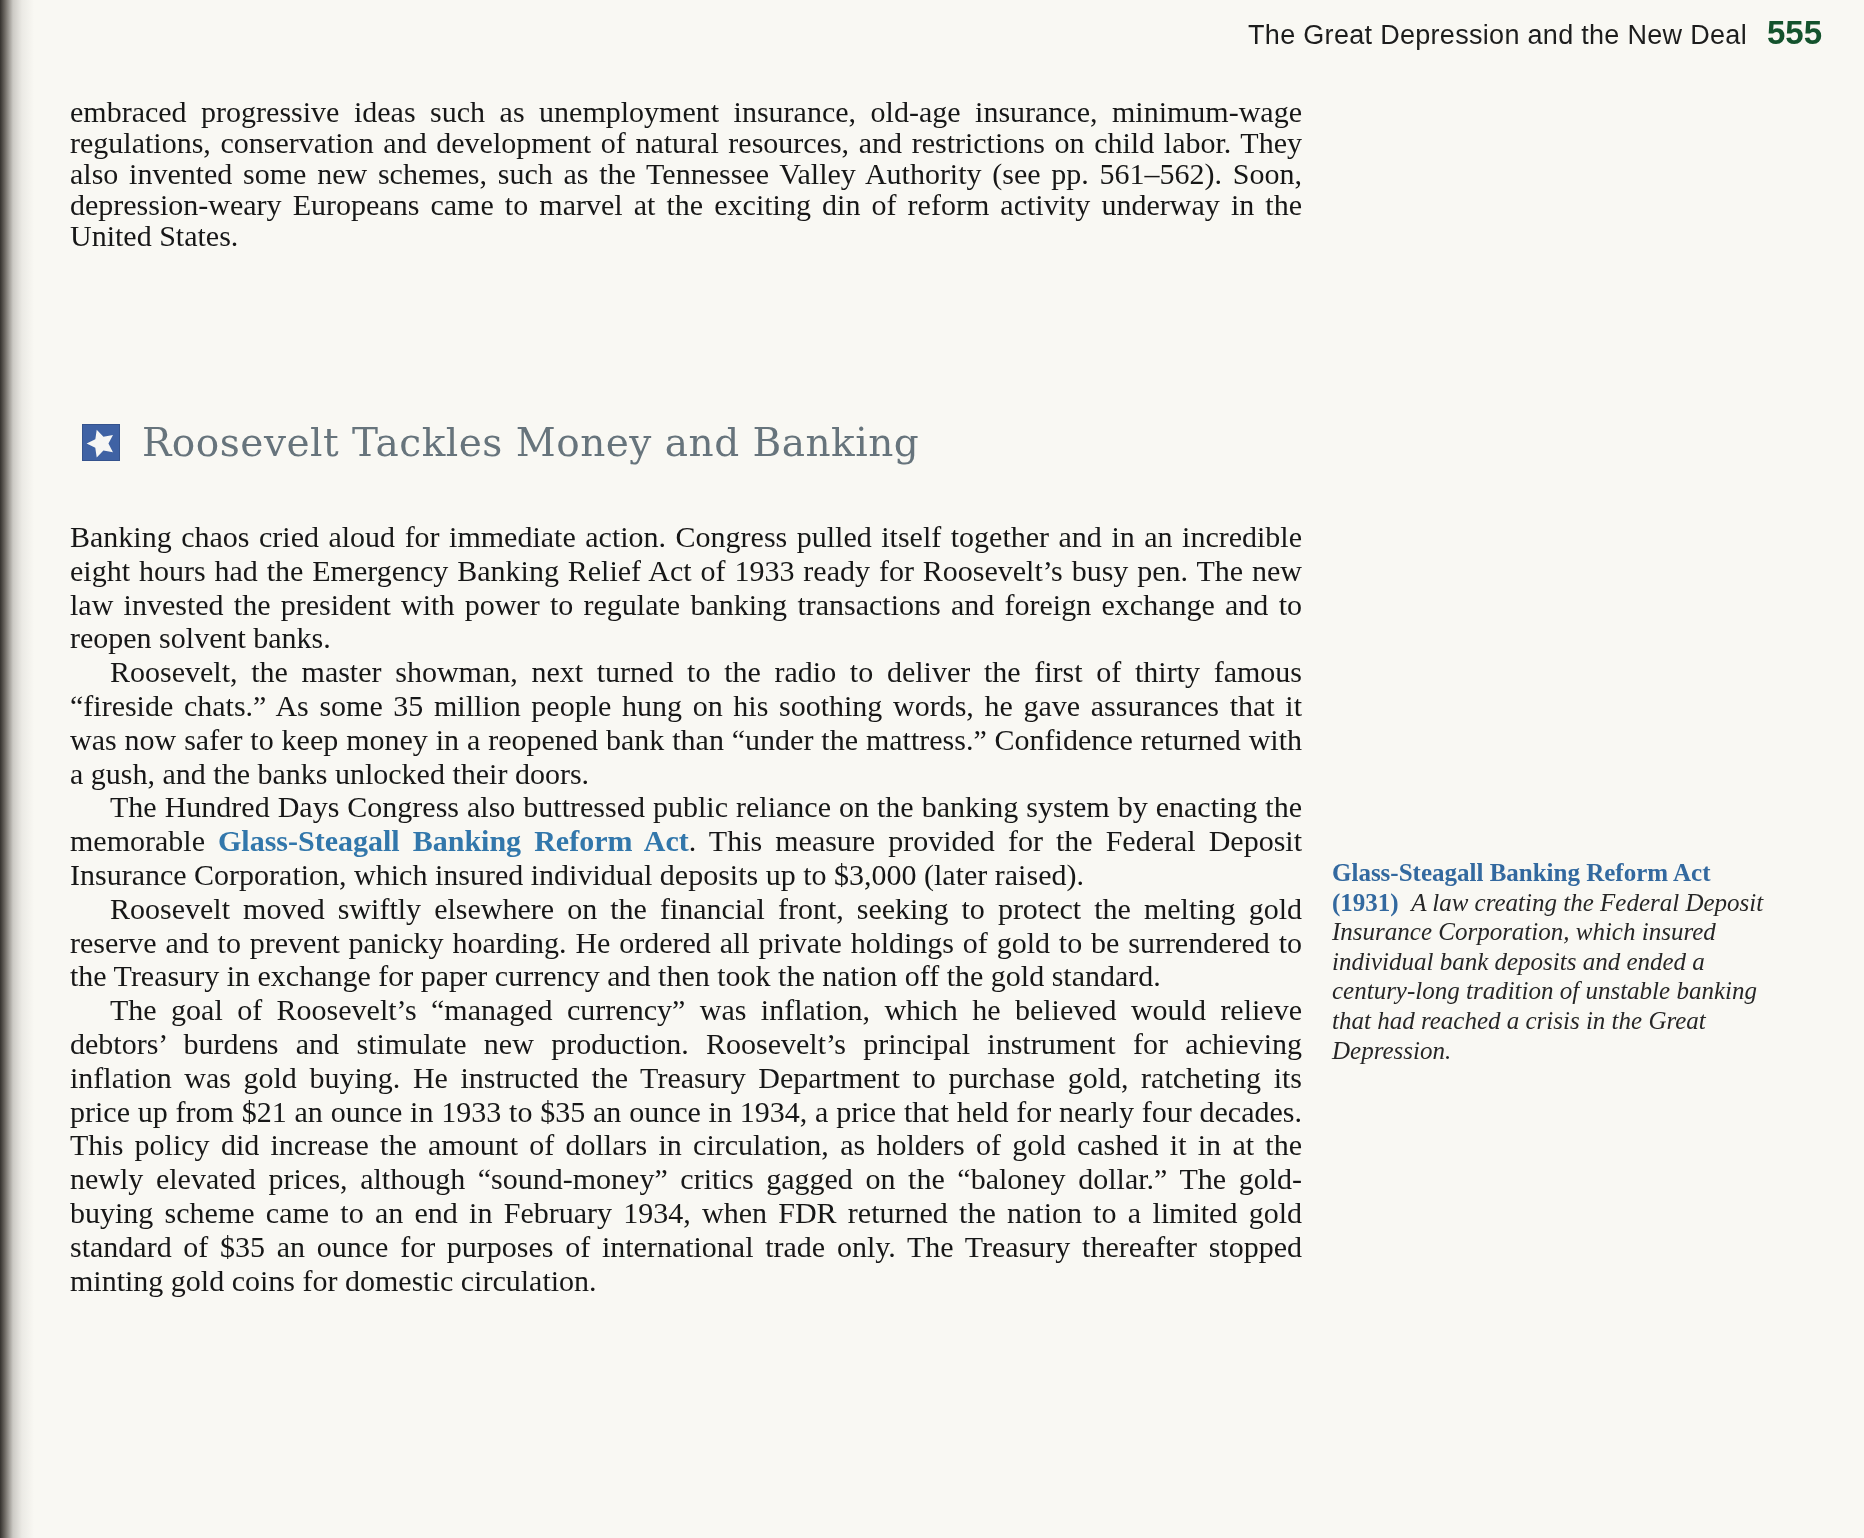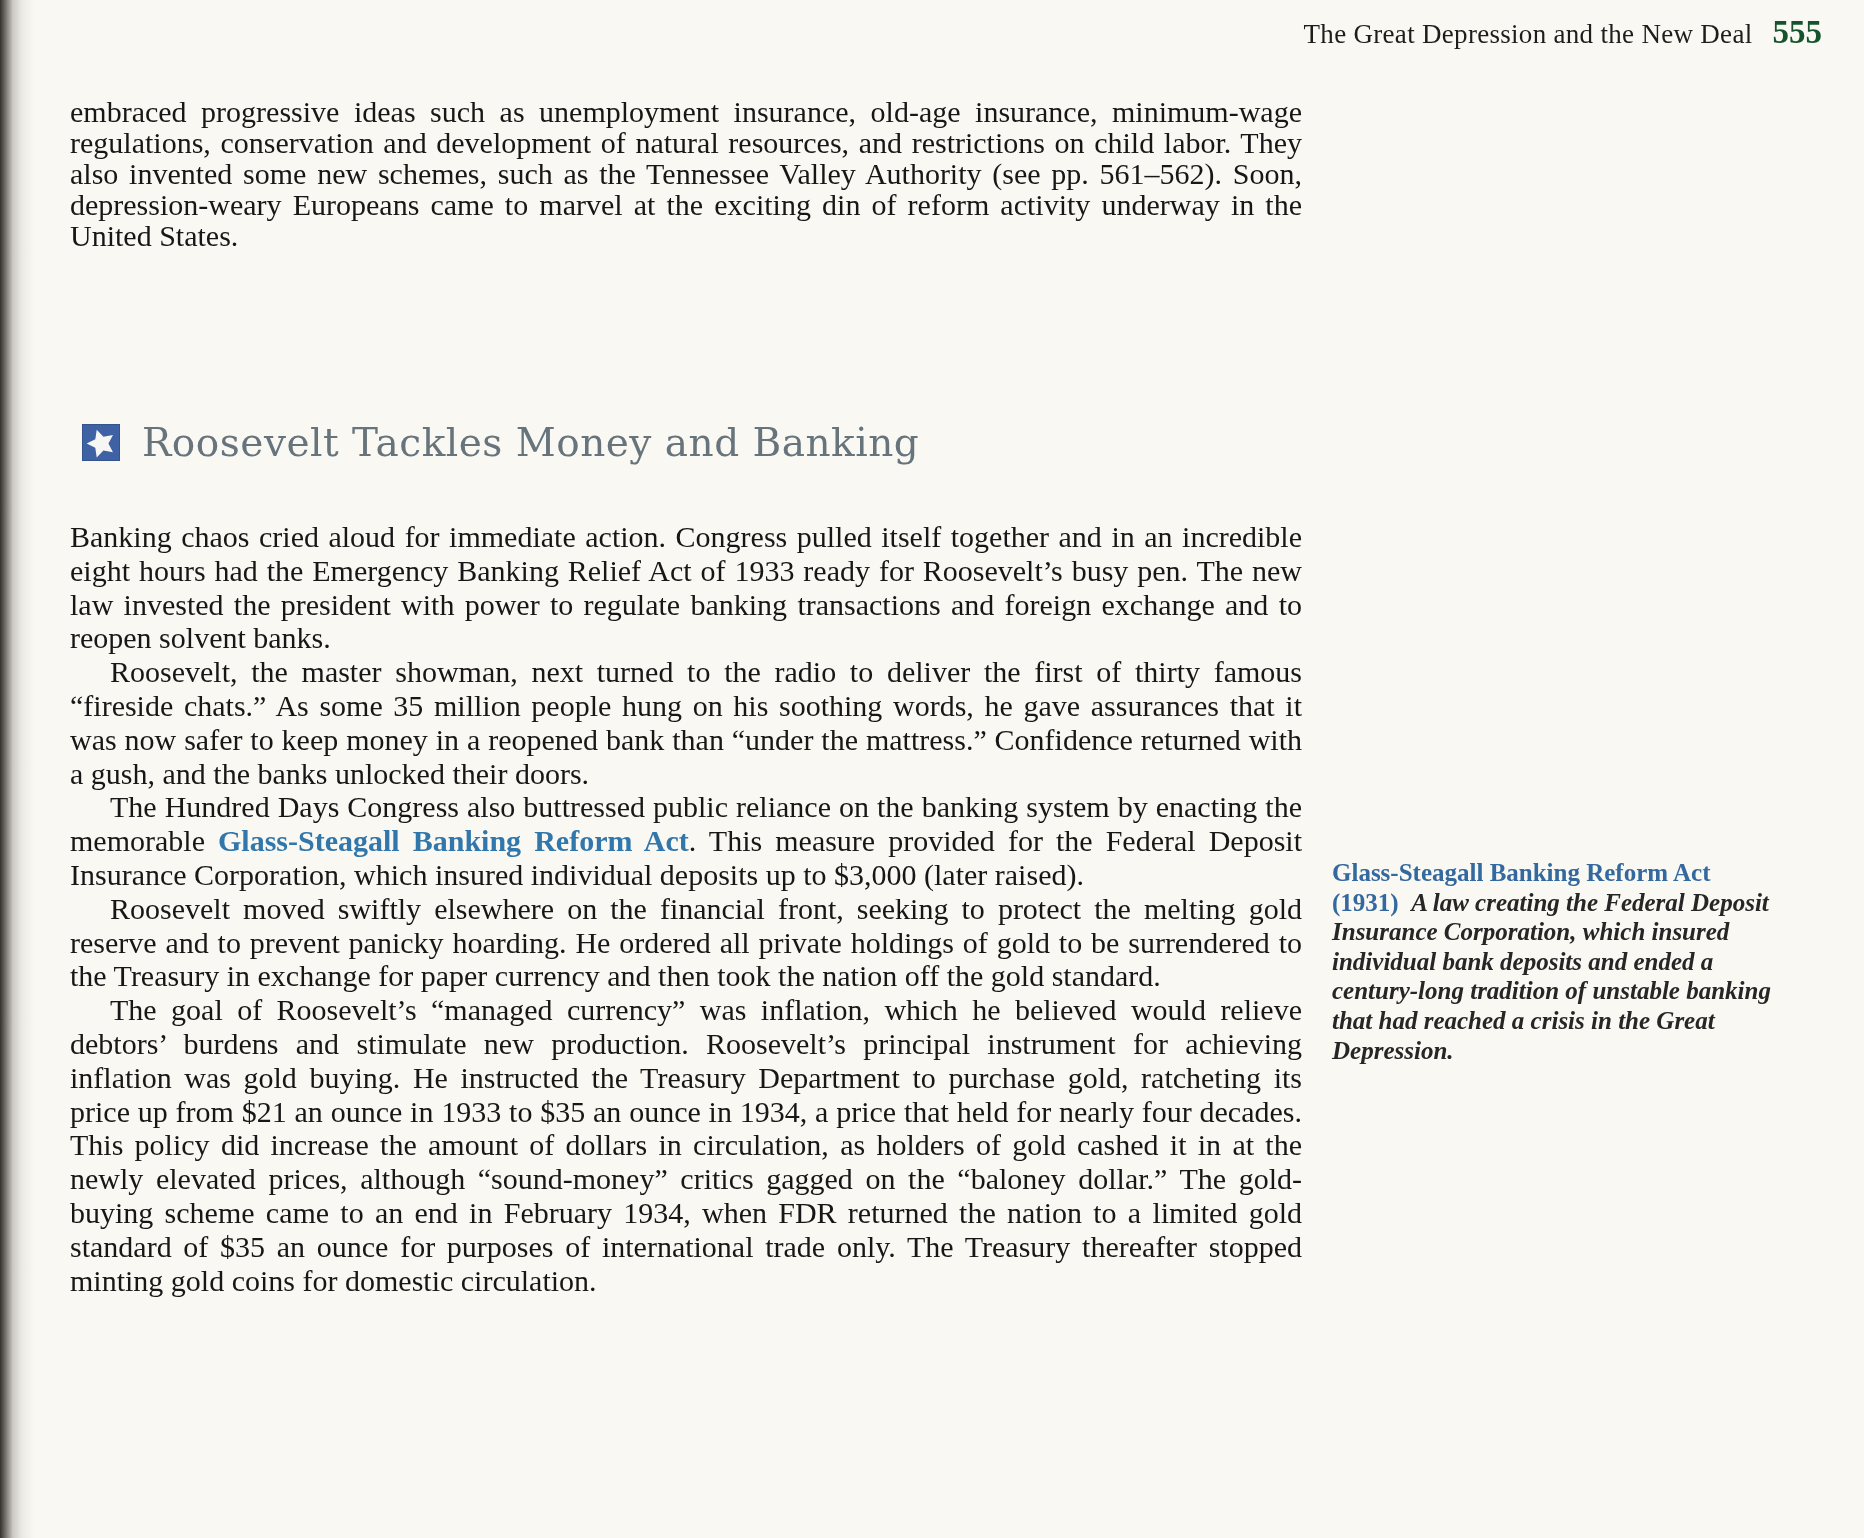--- a/index.html
+++ b/index.html
@@ -26,21 +26,21 @@
       rgba(0,0,0,0) 34px);
     pointer-events: none;
   }
   
   .running-header {
     position: absolute;
     top: 14px;
     right: 42px;
     display: flex;
     align-items: baseline;
-    font-family: Liberation Serif, serif;
+    font-family: Liberation Sans, sans-serif;
     white-space: nowrap;
   }
   .running-header .chapter-title {
     font-size: 27px;
     color: #1d1d1d;
     letter-spacing: 0.3px;
   }
   .running-header .page-number {
     font-size: 33px;
     font-weight: bold;
@@ -121,21 +121,20 @@
   }
   .margin-note .margin-term,
   .margin-note .margin-term-year {
     color: #33699f;
     font-weight: bold;
     font-style: normal;
   }
   .margin-note .margin-definition {
     font-style: italic;
     color: #262626;
-    font-weight: bold;
   }
 </style>
 </head>
 <body>
 
 <div class="page">
 
   <div class="gutter-shadow"></div>
 
   <div class="running-header">

